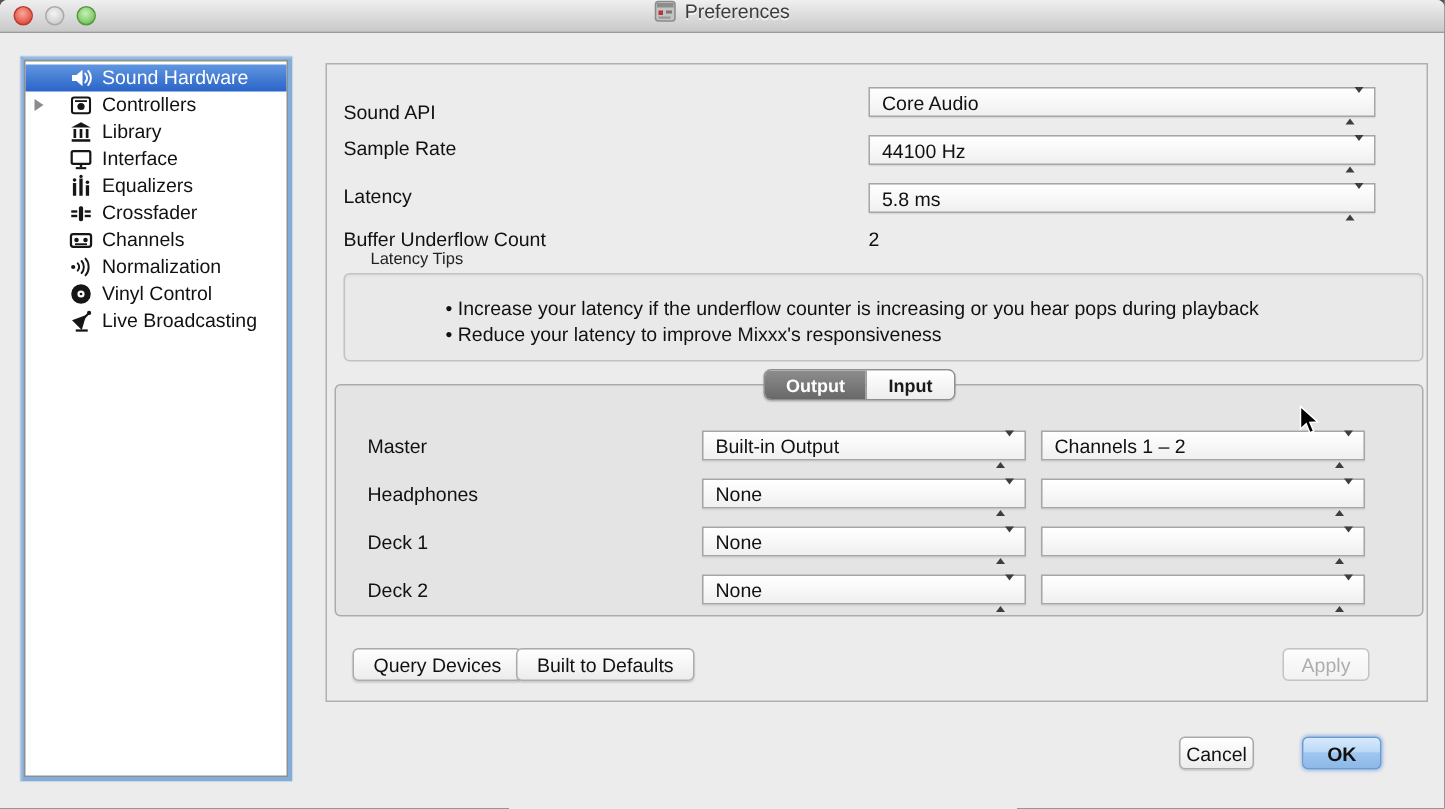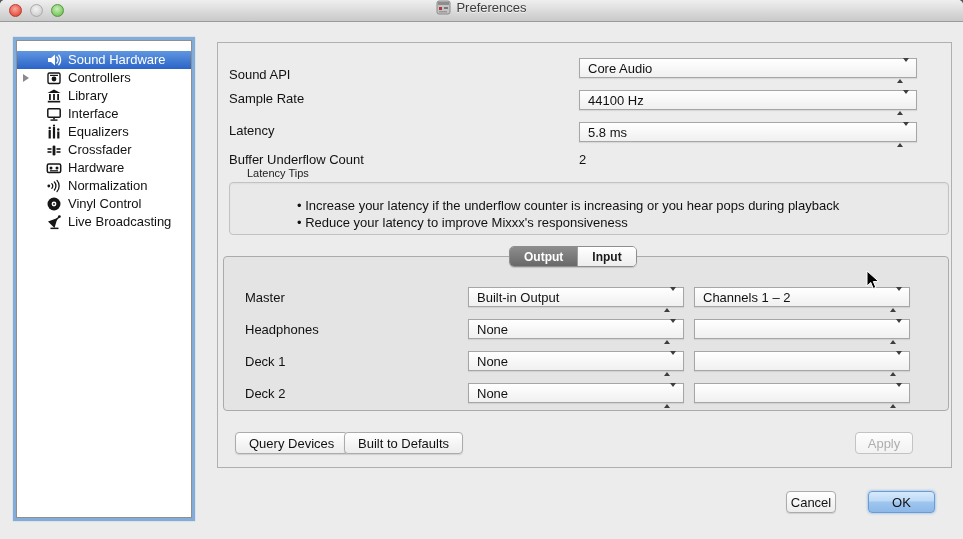--- a/index.html
+++ b/index.html
@@ -12,21 +12,21 @@
   .tl{position:absolute;top:4px;width:13px;height:13px;border-radius:50%;}
   .tl-close{left:9px;background:radial-gradient(circle at 5px 4px,#f8a99f,#ea5f50 60%,#c93b2b);border:1px solid #b83c30;}
   .tl-min{left:30px;background:radial-gradient(circle at 5px 4px,#f4f4f4,#d6d6d6 60%,#bdbdbd);border:1px solid #a9a9a9;}
   .tl-zoom{left:51px;background:radial-gradient(circle at 5px 4px,#c8f0b8,#86cf6e 60%,#55a23c);border:1px solid #58963f;}
   .title-wrap{position:absolute;left:0;top:0;width:100%;height:22px;display:flex;
     justify-content:center;gap:5px;}
   .title-icon{width:15px;height:15px;display:inline-block;}
   .title-text{font-size:13px;color:#3c3c3c;text-shadow:0 1px 0 rgba(255,255,255,.7);}
   
   .sidebar{position:absolute;left:16px;top:40px;width:176px;height:478px;background:#fff;
-    border:1px solid #8f8f8f;box-shadow:0 0 1px 3px #84acd9;padding-top:10px;}
+    border:1px solid #8f8f8f;box-shadow:0 0 1px 3px #84acd9;padding-top:2px;}
   .side-item{position:relative;height:18px;line-height:18px;font-size:13px;color:#111;cursor:default;}
   .side-item .tri{position:absolute;left:6px;top:5px;width:0;height:0;
     border-top:4px solid transparent;border-bottom:4px solid transparent;border-left:6px solid #8b8b8b;}
   .side-item .icn{position:absolute;left:29px;top:1px;width:16px;height:16px;color:#161616;}
   .side-item .lbl{position:absolute;left:51px;white-space:nowrap;}
   .side-item.sel{background:linear-gradient(#6096e0,#2a64c8);color:#fff;}
   .side-item.sel .icn{color:#fff;}
   .icn svg{width:16px;height:16px;display:block;}
   
   .pane{position:absolute;left:217px;top:42px;width:735px;height:426px;border:1px solid #b0b0b0;}
@@ -156,21 +156,21 @@
     </div>
     <div class="side-item">
       <span class="icn">
           <svg viewBox="0 0 16 16">
             <rect x="1.3" y="4" width="13.4" height="8.5" rx="1.5" fill="none" stroke="currentColor" stroke-width="1.5"></rect>
             <circle cx="5" cy="8" r="1.5" fill="currentColor"></circle>
             <circle cx="11" cy="8" r="1.5" fill="currentColor"></circle>
             <rect x="4" y="10.2" width="8" height="1.2" fill="currentColor"></rect>
           </svg>
         </span>
-      <span class="lbl">Hardware</span>
+      <span class="lbl">Channels</span>
     </div>
     <div class="side-item">
       <span class="icn">
           <svg viewBox="0 0 16 16">
             <circle cx="2.8" cy="8" r="1.4" fill="currentColor"></circle>
             <path d="M5.8 5.6c1.3 1.3 1.3 3.5 0 4.8M8.4 4c2 2.2 2 5.8 0 8M11 2.4c2.8 3 2.8 8.2 0 11.2" stroke="currentColor" stroke-width="1.3" fill="none" stroke-linecap="round"></path>
           </svg>
         </span>
       <span class="lbl">Normalization</span>
     </div>
@@ -214,21 +214,21 @@
     <span class="flabel" style="left:11px;top:80px;">Latency</span>
     <div class="combo" style="left:361px;top:79px;width:338px;">
       <span class="ctext">5.8 ms</span>
       <span class="arrows"><span class="arr-up"></span><span class="arr-dn"></span></span>
     </div>
 
     <span class="flabel" style="left:11px;top:109px;">Buffer Underflow Count</span>
     <span class="flabel" style="left:361px;top:109px;">2</span>
 
     <span class="tips-title" style="left:29px;top:124px;">Latency Tips</span>
-    <div class="groupbox" style="left:11px;top:139px;width:720px;height:53px;">
+    <div class="groupbox" style="left:11px;top:139px;width:720px;height:59px;">
       <span class="tip-line" style="left:67px;top:15px;">Increase your latency if the underflow counter is increasing or you hear pops during playback</span>
       <span class="tip-line" style="left:67px;top:32px;">Reduce your latency to improve Mixxx's responsiveness</span>
     </div>
 
     <div class="tabpane">
       <span class="flabel" style="left:21px;top:33px;">Master</span>
       <div class="combo" style="left:244px;top:30px;width:216px;">
         <span class="ctext">Built-in Output</span>
         <span class="arrows"><span class="arr-up"></span><span class="arr-dn"></span></span>
       </div>
@@ -272,21 +272,21 @@
       <div class="seg on">Output</div>
       <div class="seg off">Input</div>
     </div>
 
     <div class="btn" style="left:17px;top:389px;">Query Devices</div>
     <div class="btn" style="left:126px;top:389px;">Built to Defaults</div>
     <div class="btn disabled" style="left:637px;top:389px;width:58px;">Apply</div>
   </div>
 
   <div class="btn" style="left:786px;top:491px;width:50px;">Cancel</div>
-  <div class="btn primary" style="left:868px;top:491px;width:67px;">OK</div>
+  <div class="btn primary" style="left:868px;top:491px;width:53px;font-weight:bold;">OK</div>
 
   <div class="cursor">
     <svg viewBox="0 0 14 21" width="14" height="21">
         <path d="M1 1 L1 16 L4.8 12.5 L7.2 18.5 L9.8 17.4 L7.3 11.6 L12.5 11.3 Z" fill="#000" stroke="#fff" stroke-width="1"></path>
       </svg>
   </div>
 
 </div>
 
 </body></html>

